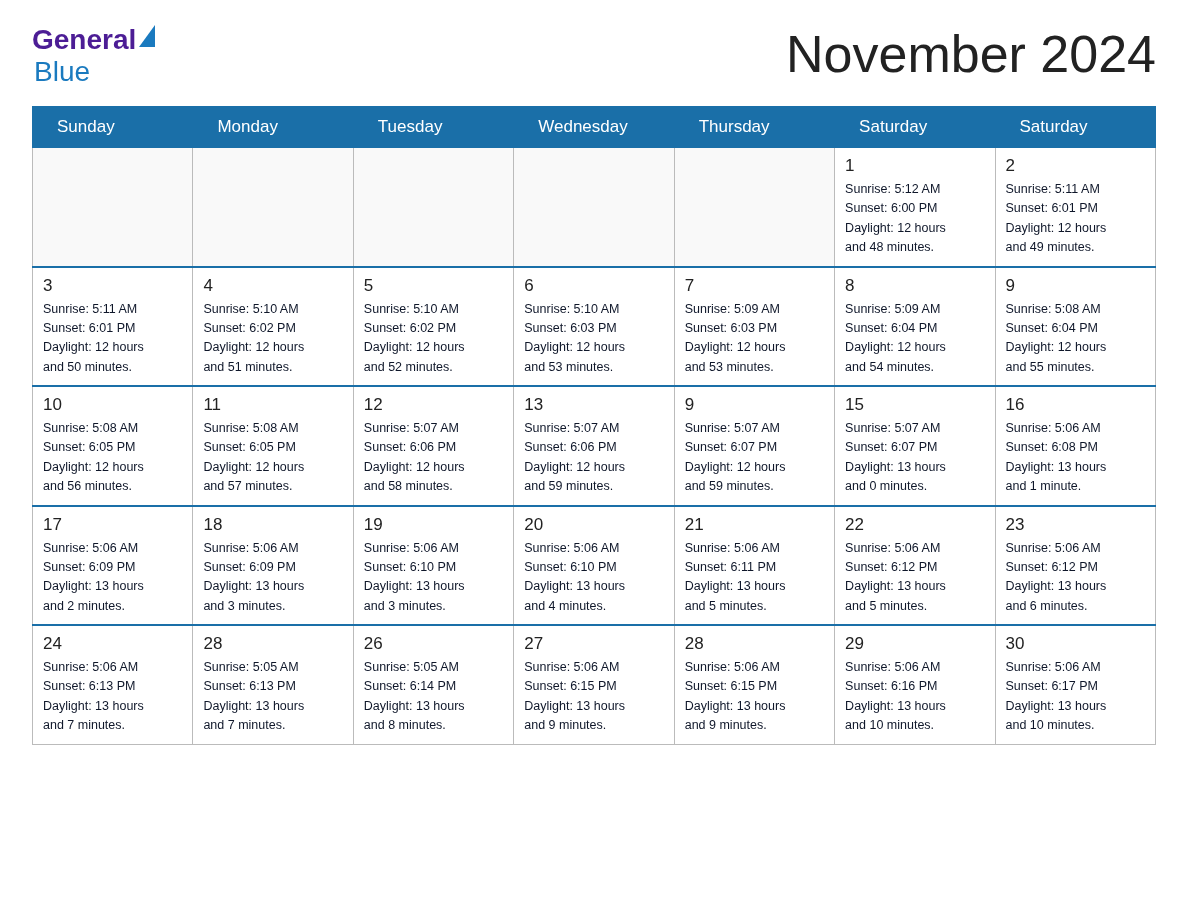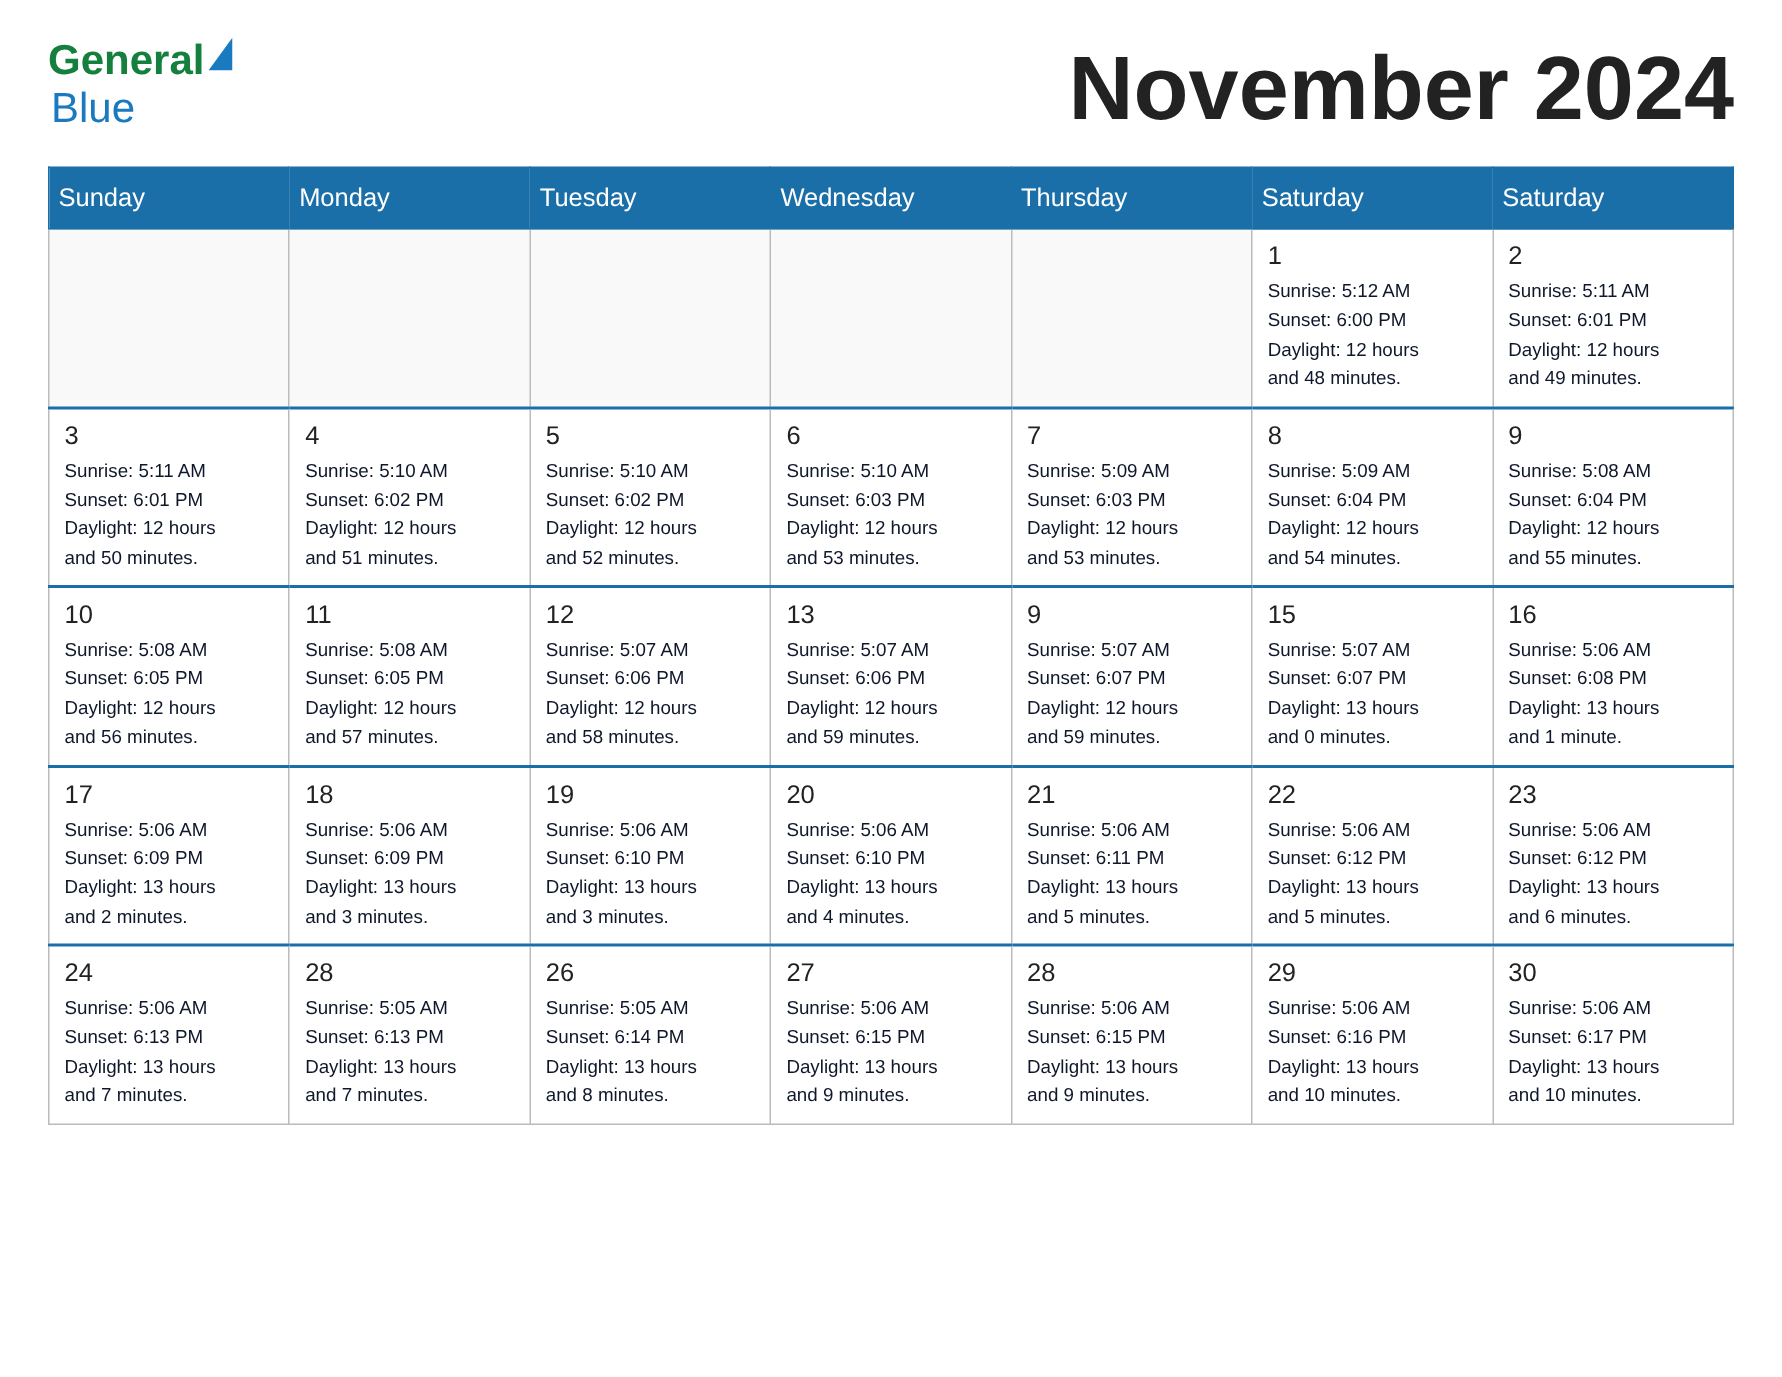--- a/index.html
+++ b/index.html
@@ -18,40 +18,40 @@
     }
     .logo-area {
       display: flex;
       flex-direction: column;
       align-items: flex-start;
     }
     .title-area {
       text-align: right;
     }
     .month-title {
-      font-size: 60px;
-      font-weight: bold;
+      font-size: 52px;
+      font-weight: normal;
       color: #222;
     }
     .subtitle {
       font-size: 22px;
       color: #444;
       margin-top: 4px;
     }
     .calendar {
       width: 100%;
       border-collapse: collapse;
       border: 1px solid #aaa;
     }
     .calendar th {
       background: #1a6fa8;
       color: #fff;
       font-size: 17px;
       font-weight: normal;
-      padding: 10px 6px;
+      padding: 10px 24px;
       text-align: left;
       border: 1px solid #1a6fa8;
     }
     .calendar td {
       vertical-align: top;
       padding: 8px 10px;
       border: 1px solid #bbb;
       width: 14.28%;
       min-height: 110px;
       font-size: 13px;
@@ -75,21 +75,21 @@
     .row-top-border td {
       border-top: 2px solid #1a6fa8;
     }
   </style>
 </head>
 <body>
 
 <div class="header-area">
   <div class="logo-area">
     <div style="display:flex; align-items:center;">
-      <span style="font-size:28px; font-weight:bold; color:#15803d; letter-spacing:0;">General</span>
+      <span style="font-size:28px; font-weight:bold; color:#4c1d95; letter-spacing:0;">General</span>
       <span style="display:inline-block; margin-left:3px; margin-right:1px; position:relative; top:-2px;">
         <svg width="16" height="22" viewBox="0 0 16 22">
             <polygon points="0,22 16,22 16,0" fill="#1a7abf"></polygon>
           </svg>
       </span>
     </div>
     <div>
       <span style="font-size:28px; font-weight:normal; color:#1a7abf; margin-left:2px;">Blue</span>
     </div>
   </div>

